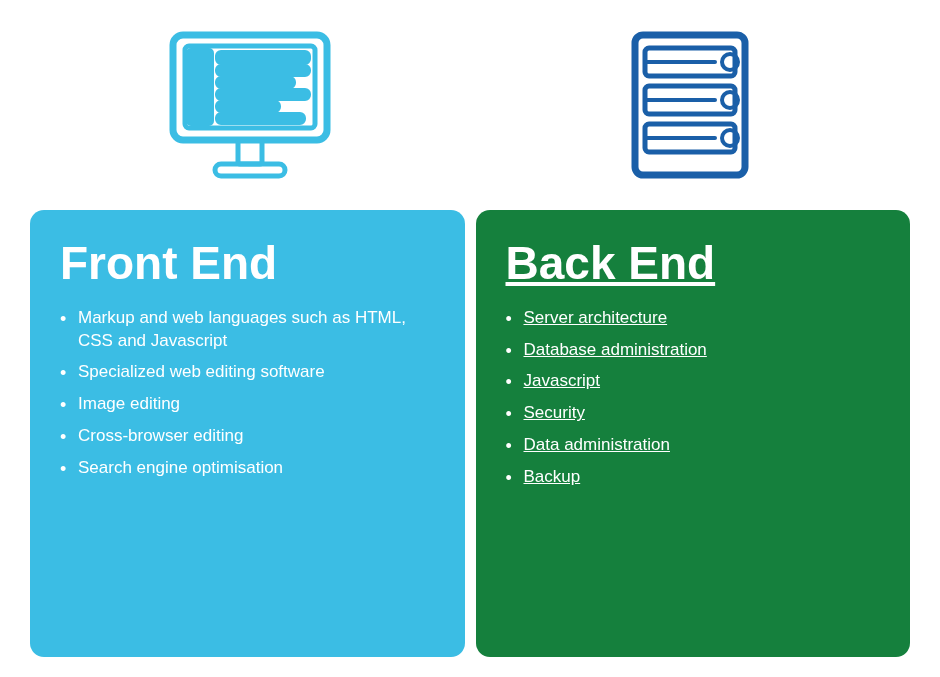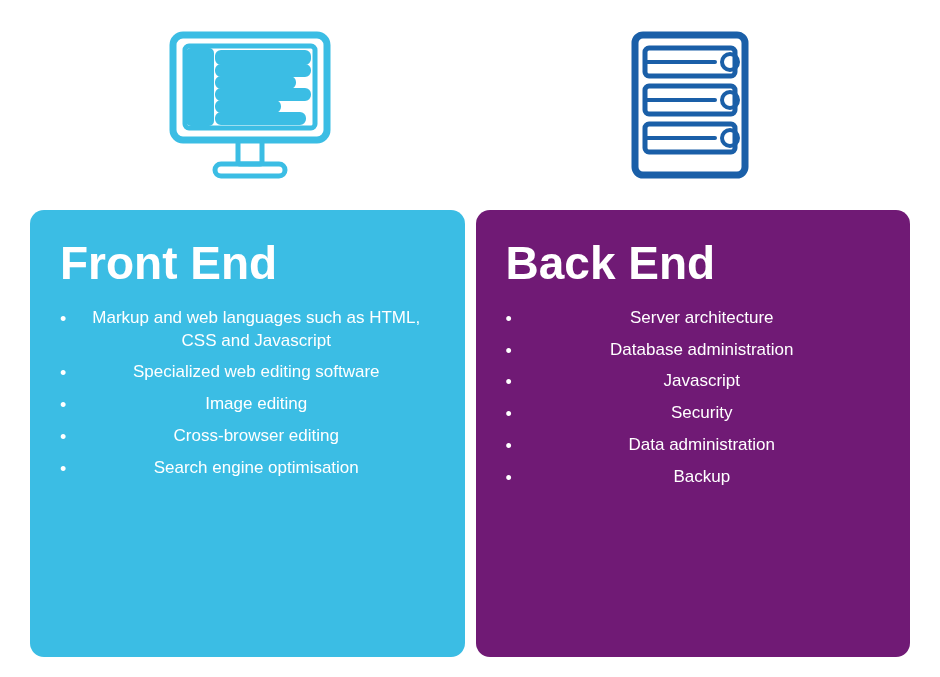--- a/index.html
+++ b/index.html
@@ -51,35 +51,35 @@
       padding: 28px 30px 24px 30px;
       flex: 1;
       color: white;
     }
 
     .card-front {
       background: #3bbde4;
     }
 
     .card-back {
-      background: #701a75;
+      background: #15803d;
+      text-decoration: underline;
     }
 
     .card-title {
       font-size: 46px;
       font-weight: 900;
       color: white;
       margin-bottom: 18px;
       line-height: 1.1;
     }
 
     .card ul {
       list-style: none;
       padding: 0;
-      text-align: center;
     }
 
     .card ul li {
       font-size: 17px;
       color: white;
       margin-bottom: 9px;
       padding-left: 18px;
       position: relative;
       line-height: 1.35;
     }

